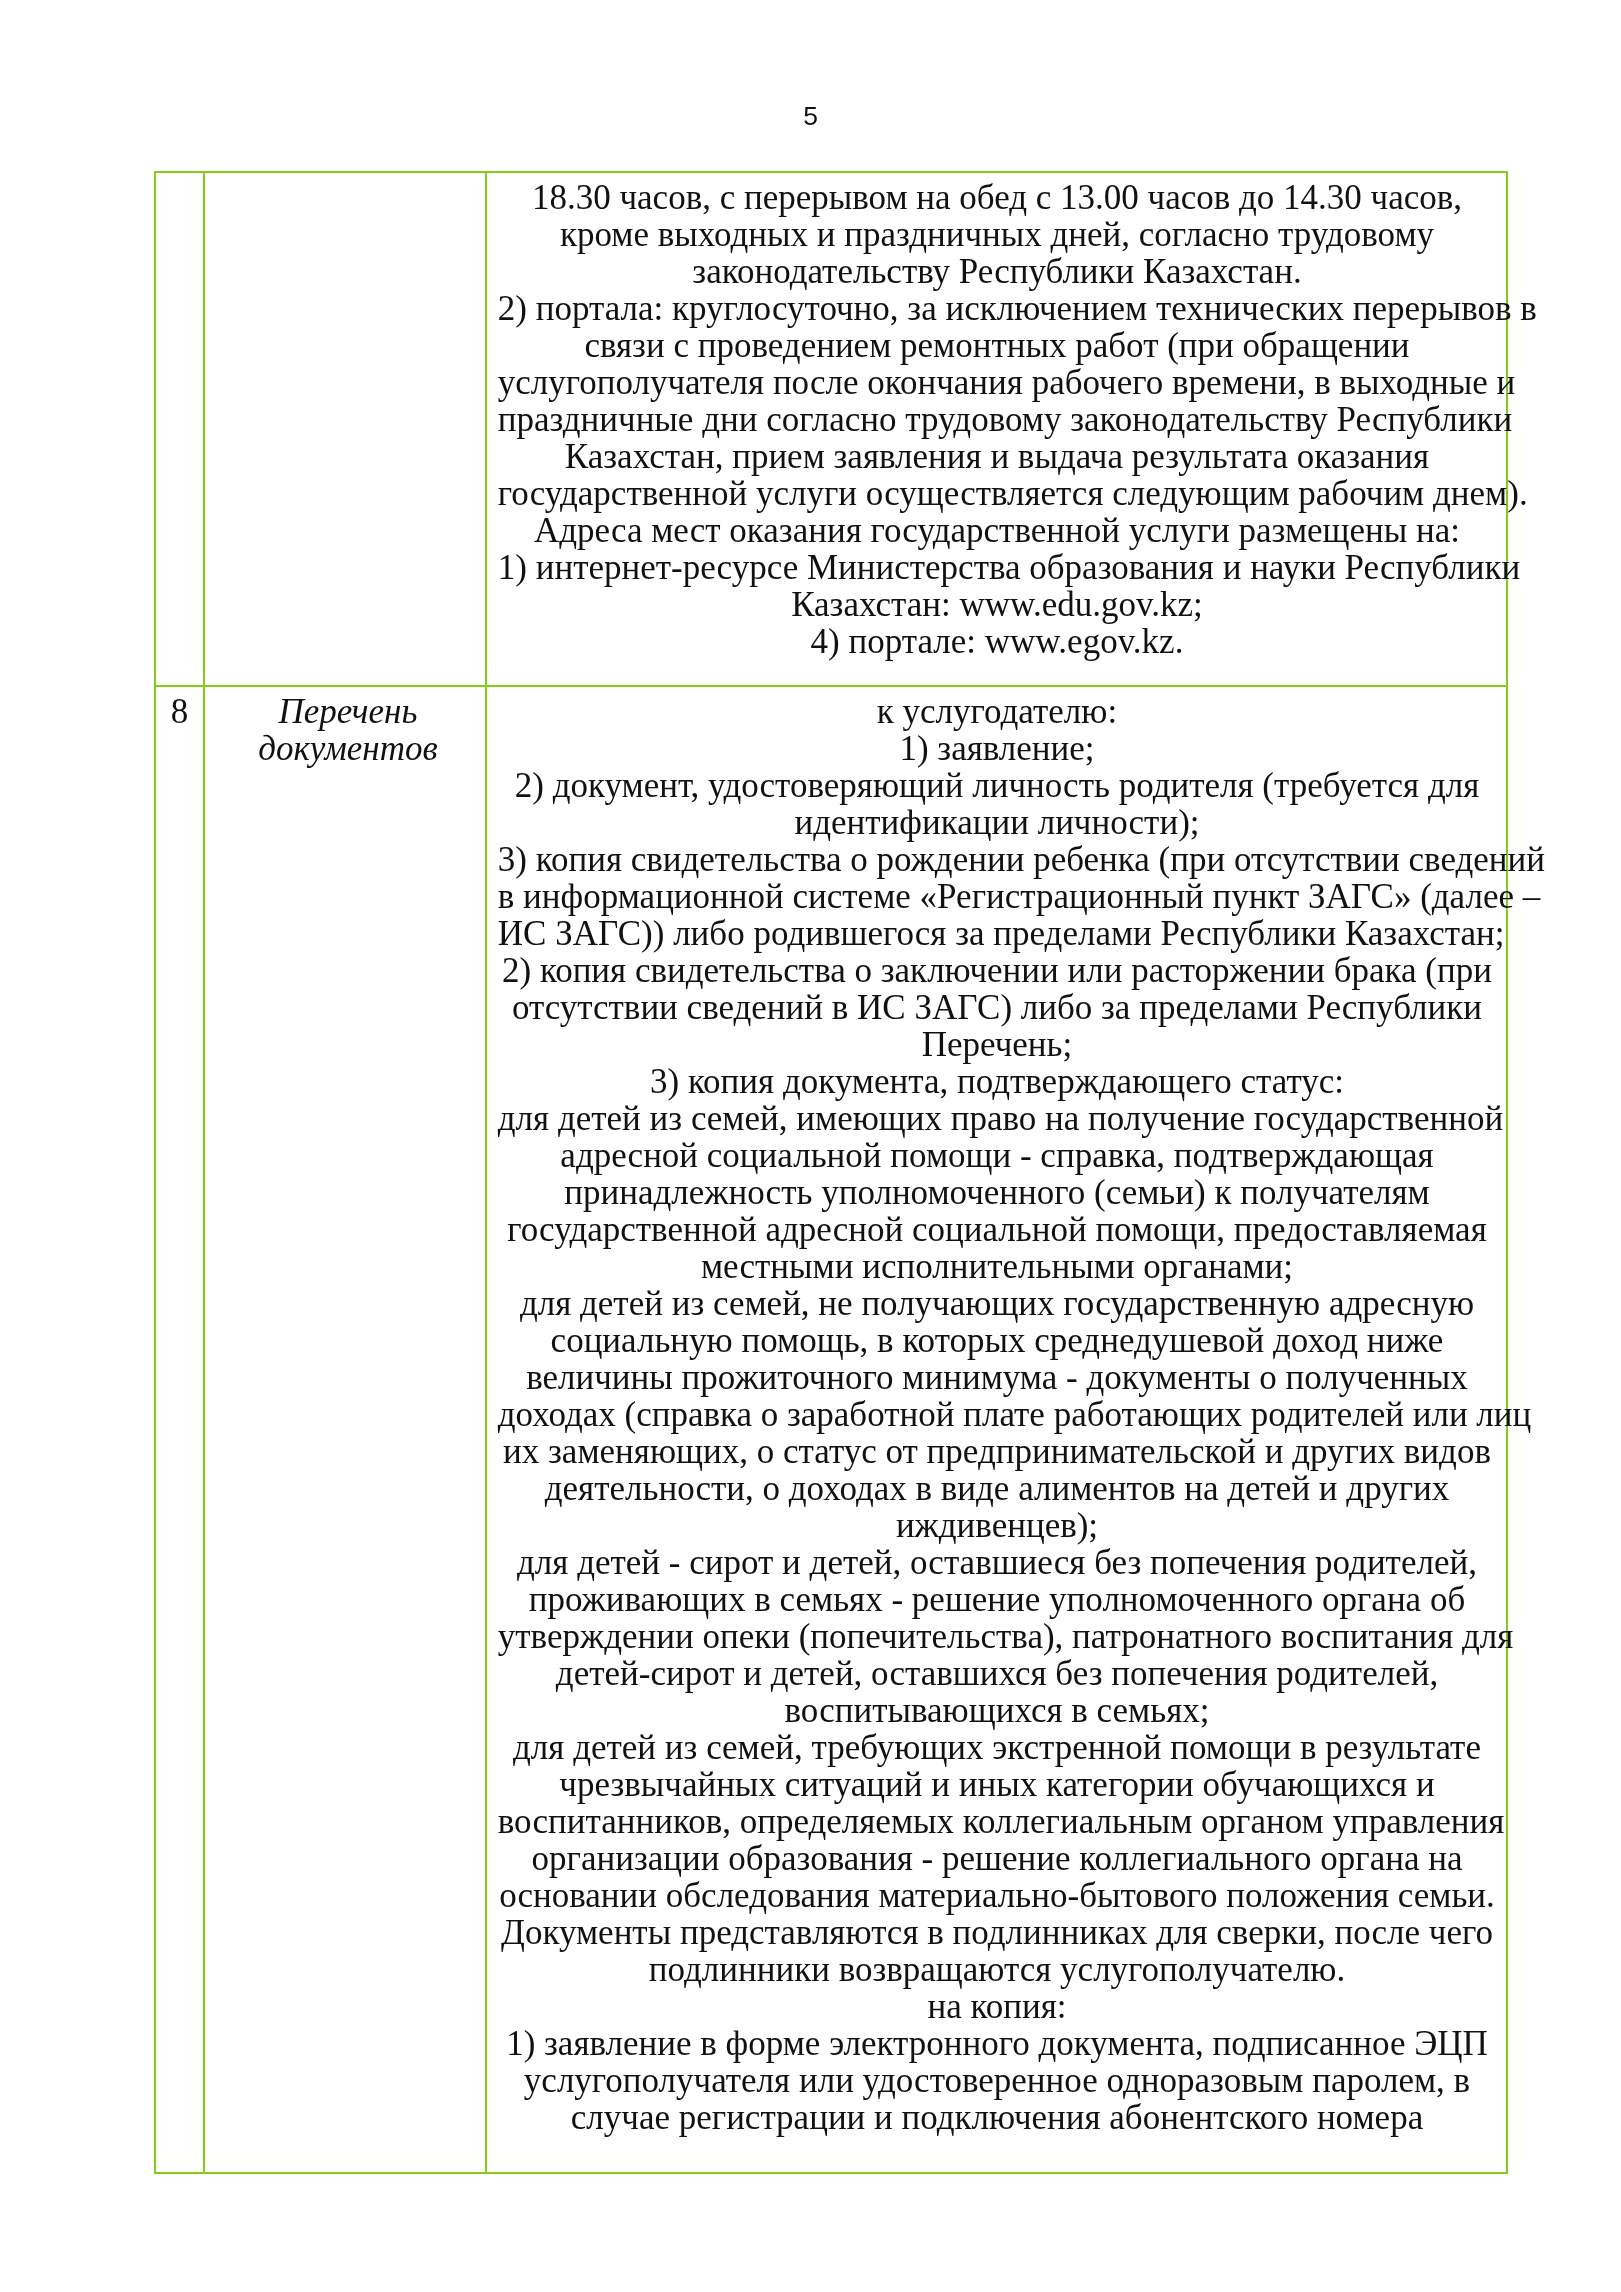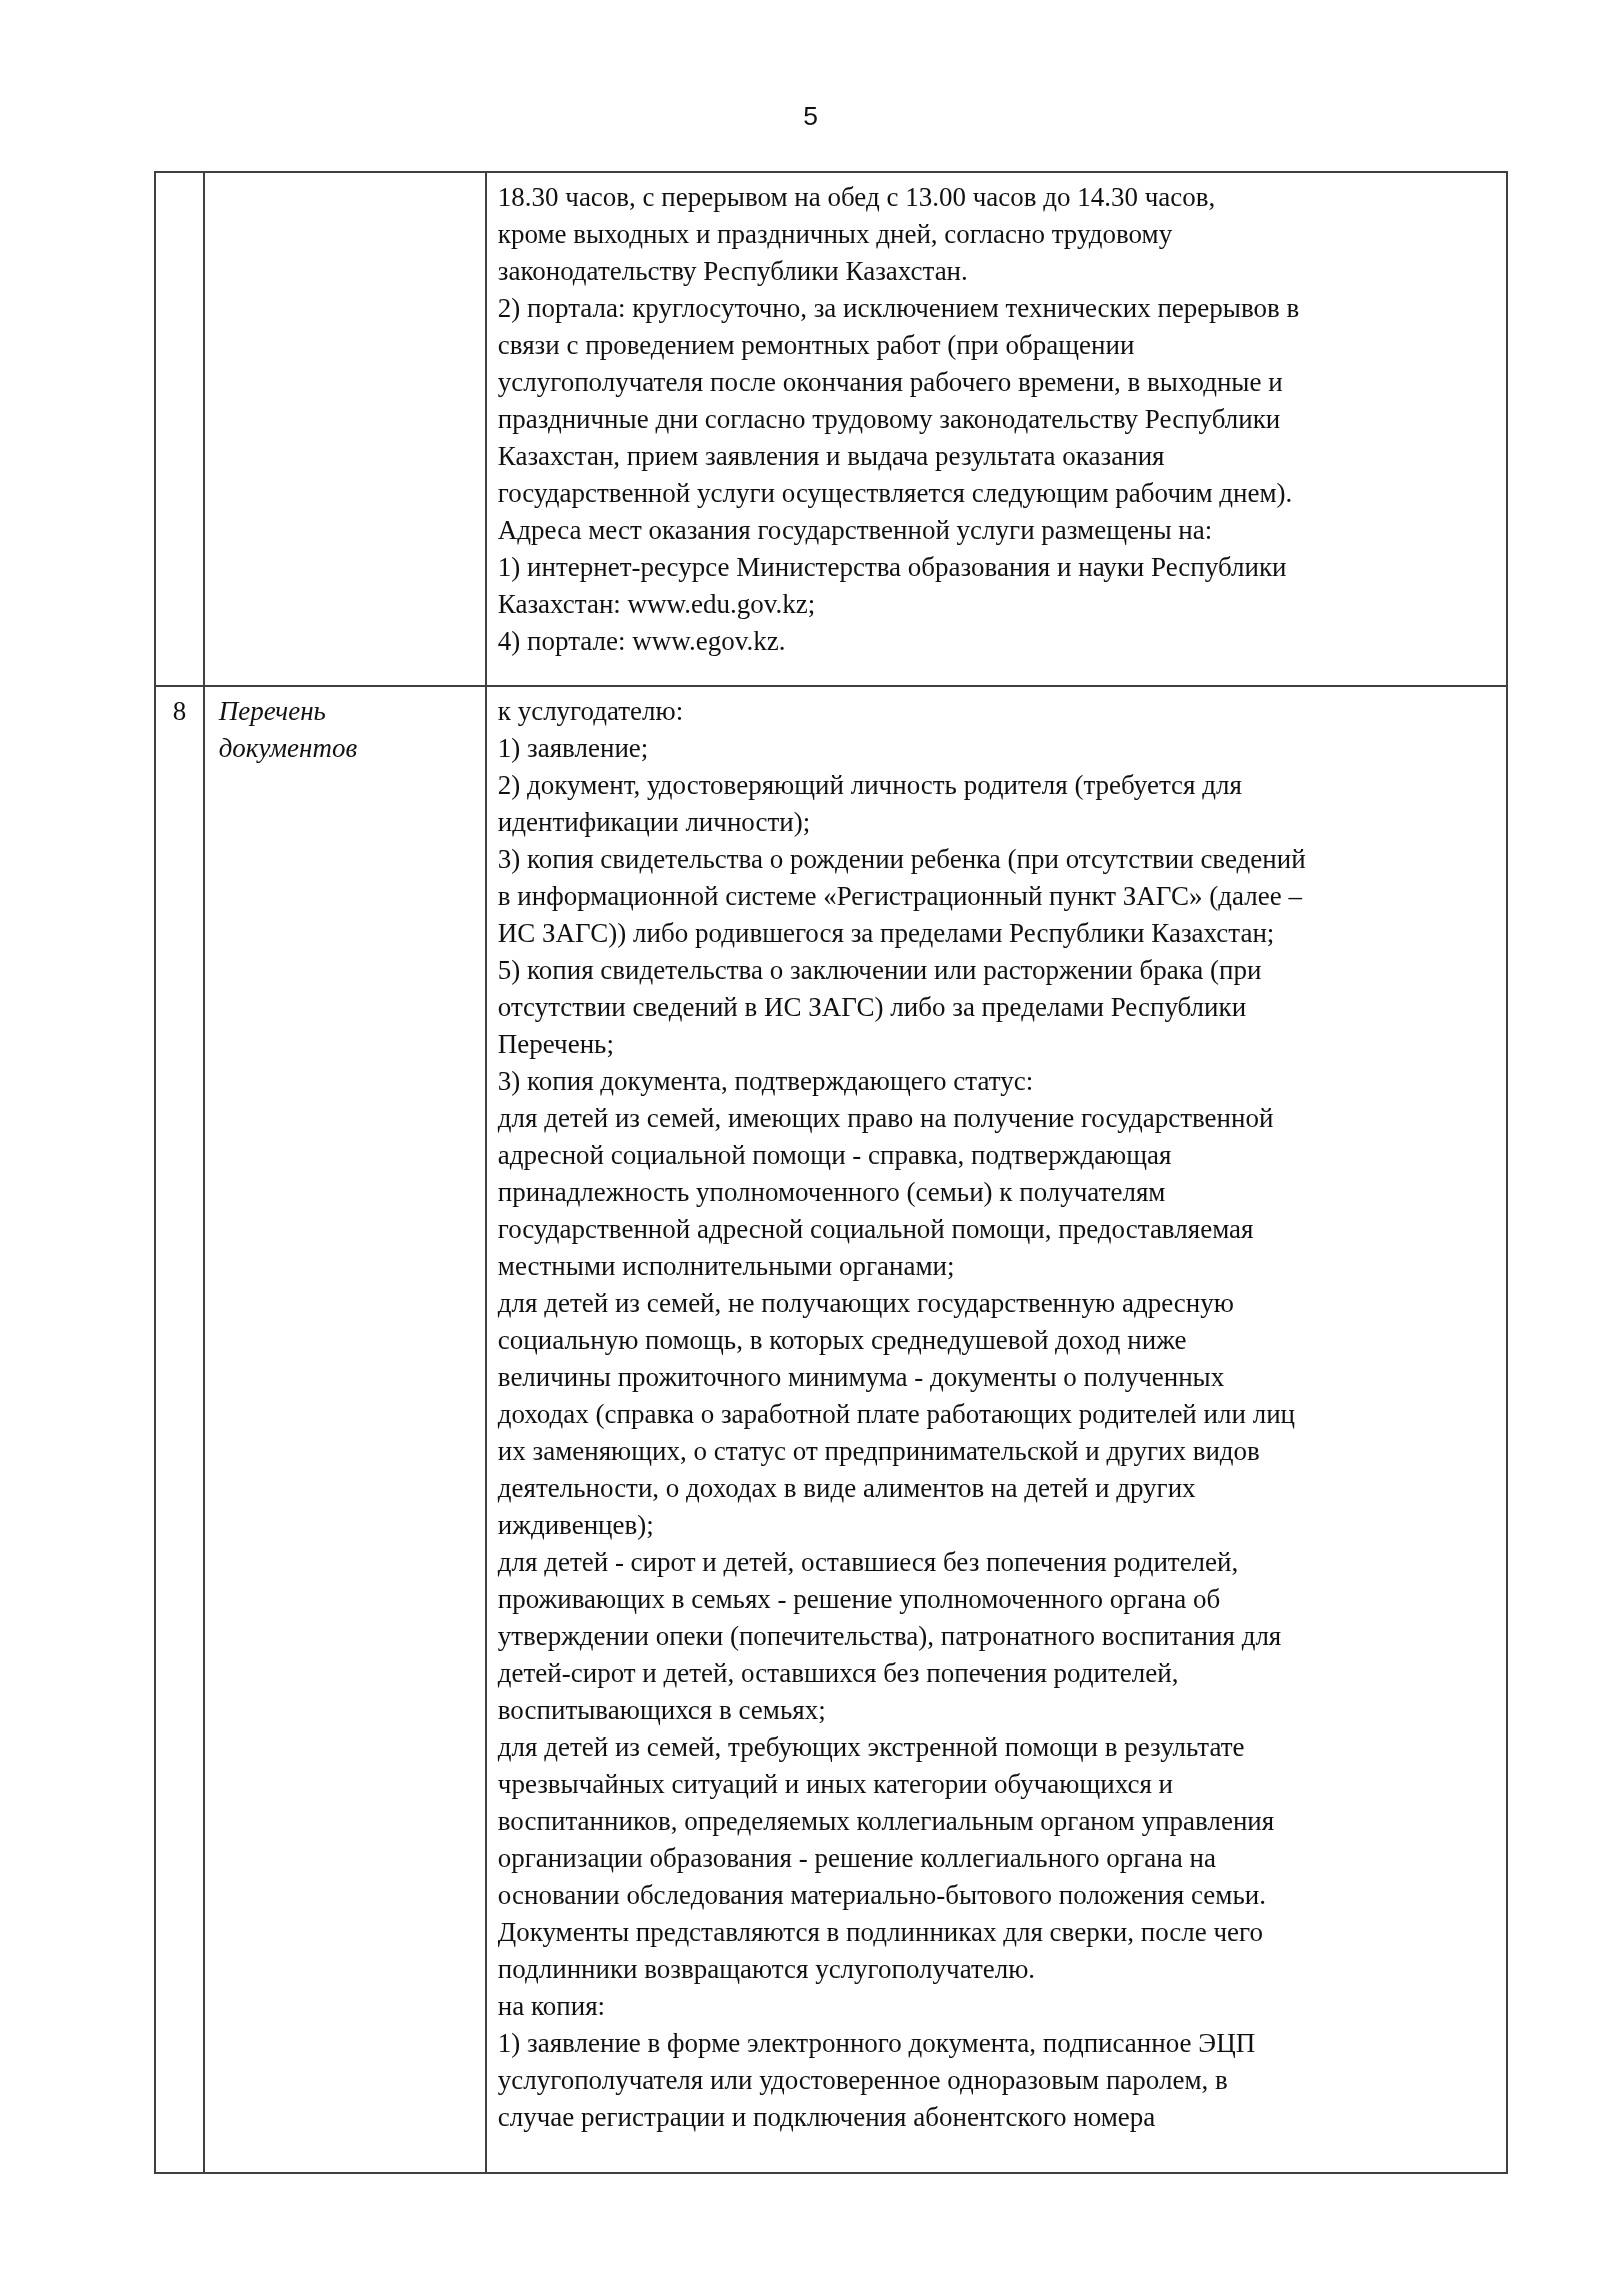--- a/index.html
+++ b/index.html
@@ -28,25 +28,26 @@
   }
   .doc-table {
     position: absolute;
     left: 154px;
     top: 171px;
     width: 1353px;
     border-collapse: collapse;
     table-layout: fixed;
   }
   .doc-table td {
-    border: 2px solid #404040;
+    border: 2px solid #84cc16;
     vertical-align: top;
     padding: 0;
-    font-size: 27px;
+    font-size: 35px;
     line-height: 37px;
+    text-align: center;
   }
   .doc-table tr.first td { border-top-width: 2.9px; }
   .doc-table tr.last td { border-bottom-width: 2.9px; }
   .col-num { width: 49px; }
   .col-name { width: 282px; }
   .col-body { width: 1021px; }
   .cell-num {
     padding: 5.9px 0 0 0 !important;
     text-align: center;
   }
@@ -102,21 +103,21 @@
         <span class="line">документов</span>
       </td>
       <td class="cell-body">
         <span class="line">к услугодателю:</span>
         <span class="line">1) заявление;</span>
         <span class="line">2) документ, удостоверяющий личность родителя (требуется для</span>
         <span class="line">идентификации личности);</span>
         <span class="line">3) копия свидетельства о рождении ребенка (при отсутствии сведений</span>
         <span class="line">в информационной системе «Регистрационный пункт ЗАГС» (далее –</span>
         <span class="line">ИС ЗАГС)) либо родившегося за пределами Республики Казахстан;</span>
-        <span class="line">5) копия свидетельства о заключении или расторжении брака (при</span>
+        <span class="line">2) копия свидетельства о заключении или расторжении брака (при</span>
         <span class="line">отсутствии сведений в ИС ЗАГС) либо за пределами Республики</span>
         <span class="line">Перечень;</span>
         <span class="line">3) копия документа, подтверждающего статус:</span>
         <span class="line">для детей из семей, имеющих право на получение государственной</span>
         <span class="line">адресной социальной помощи - справка, подтверждающая</span>
         <span class="line">принадлежность уполномоченного (семьи) к получателям</span>
         <span class="line">государственной адресной социальной помощи, предоставляемая</span>
         <span class="line">местными исполнительными органами;</span>
         <span class="line">для детей из семей, не получающих государственную адресную</span>
         <span class="line">социальную помощь, в которых среднедушевой доход ниже</span>

